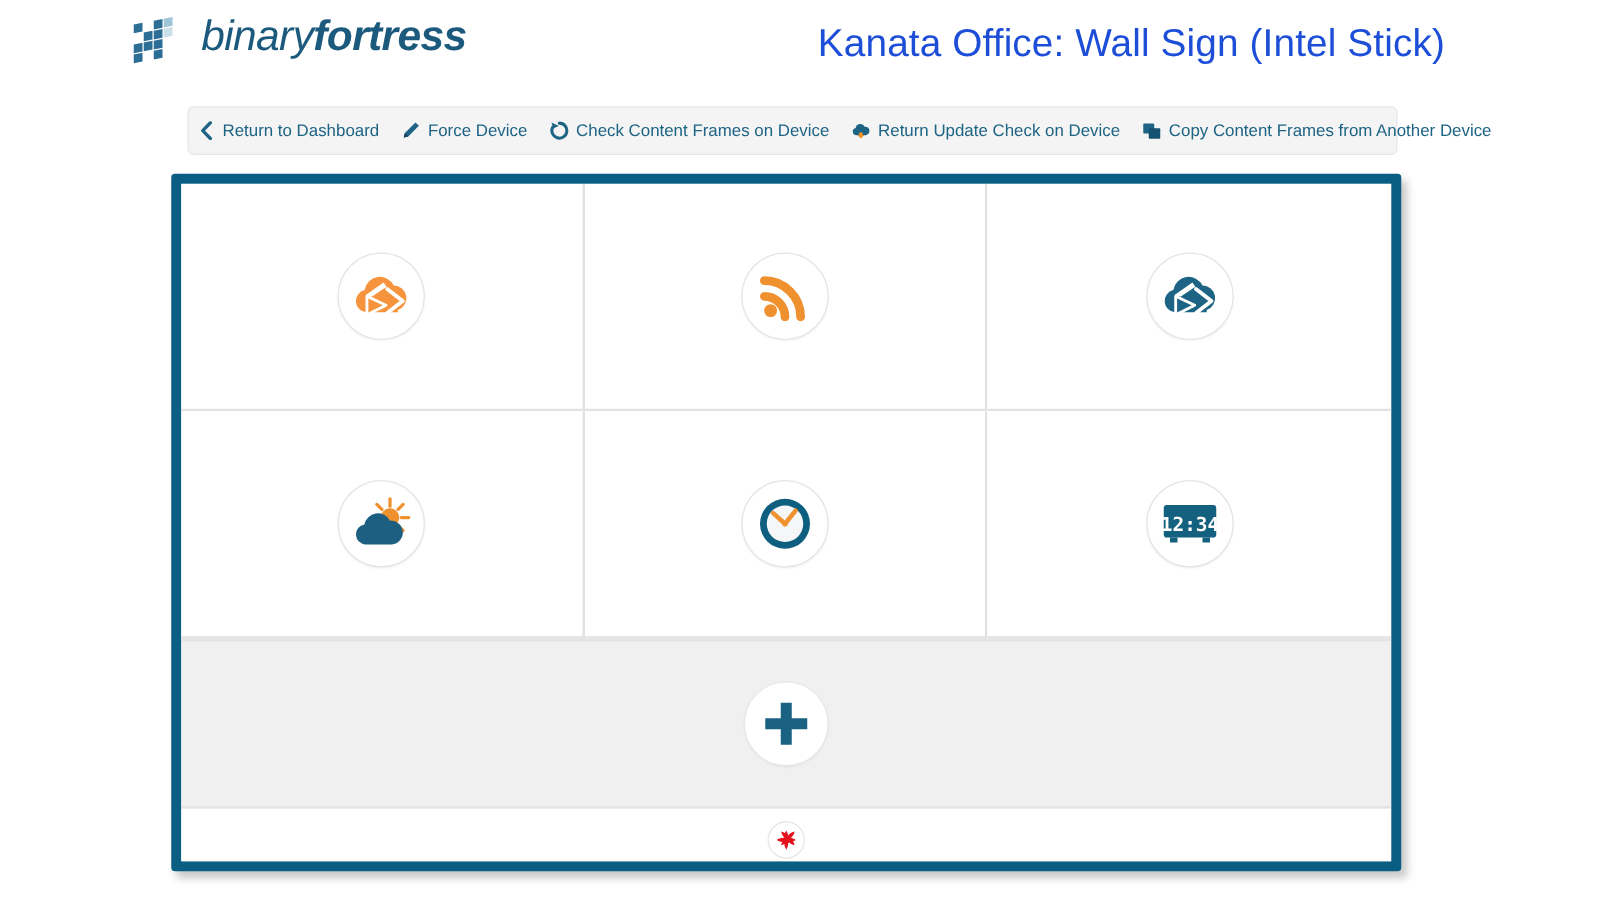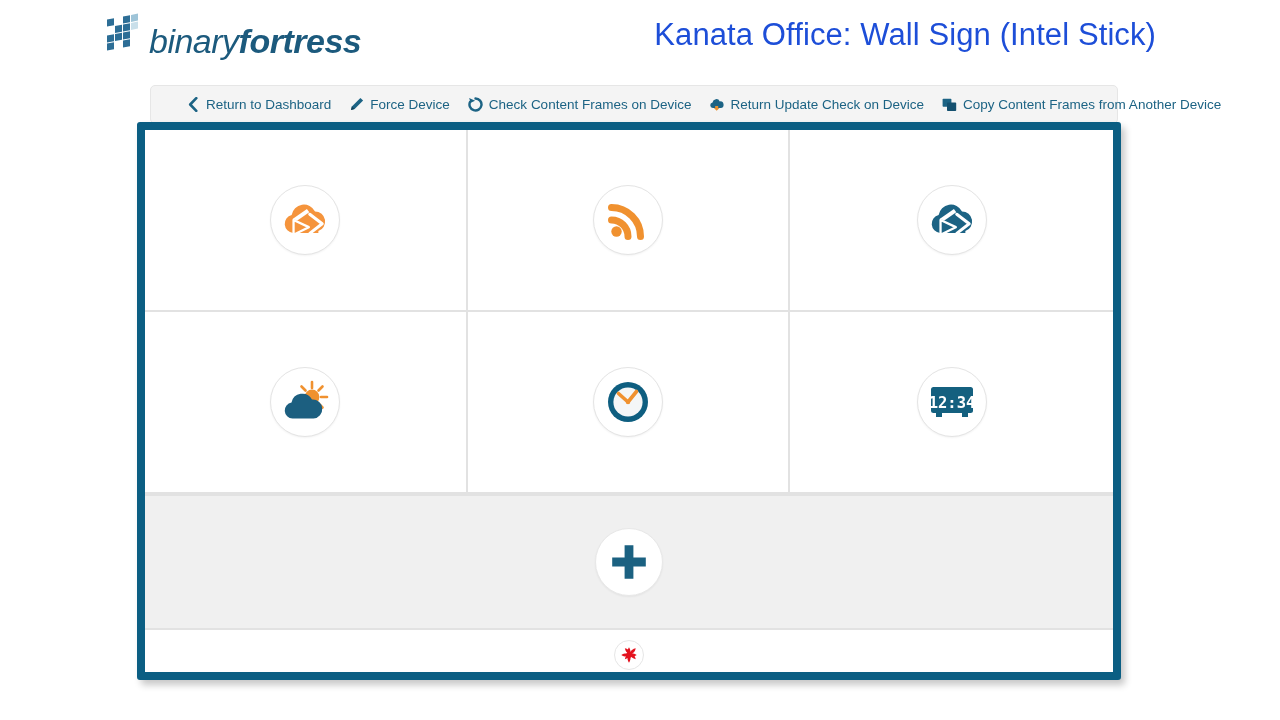--- a/index.html
+++ b/index.html
@@ -15,22 +15,22 @@
   #header {
     position: relative;
     height: 72px;
     width: 1280px;
   }
   #logo {
     position: absolute;
     left: 105px;
     top: 12px;
     display: flex;
-    align-items: flex-end;
-    gap: 2px;
+    align-items: flex-start;
+    gap: 14px;
   }
   #logo-mark { width: 42px; height: 46px; display: block; }
   #logo-text {
     font-family: "Liberation Sans", sans-serif;
     font-size: 34px;
     line-height: 1;
     font-style: italic;
     color: #1c5a7d;
     letter-spacing: -0.5px;
     white-space: nowrap;
@@ -54,42 +54,42 @@
     position: absolute;
     left: 150px;
     top: 85px;
     width: 968px;
     height: 39px;
     background: #f4f4f4;
     border: 1px solid #e6e6e6;
     border-radius: 5px;
     display: flex;
     align-items: center;
-    padding: 0 30px;
+    padding: 0 2px;
     gap: 0px;
   }
   .tb-item {
     display: flex;
     align-items: center;
     gap: 6px;
     color: #1c6384;
     font-size: 13.5px;
     white-space: nowrap;
     cursor: pointer;
     padding: 0 9px;
   }
   .tb-item:first-child { padding-left: 4px; }
   .tb-icon { display: inline-flex; align-items: center; justify-content: center; width: 15px; height: 15px; }
   .tb-icon svg { display:block; }
 
   
   #frames-panel {
     position: absolute;
     left: 137px;
-    top: 122px;
+    top: 139px;
     width: 984px;
     height: 558px;
     background: #ffffff;
     border: 8px solid #0b5e83;
     border-radius: 3px;
     box-shadow: 4px 5px 7px rgba(0,0,0,0.22);
     overflow: hidden;
   }
   #frames-grid {
     display: grid;

